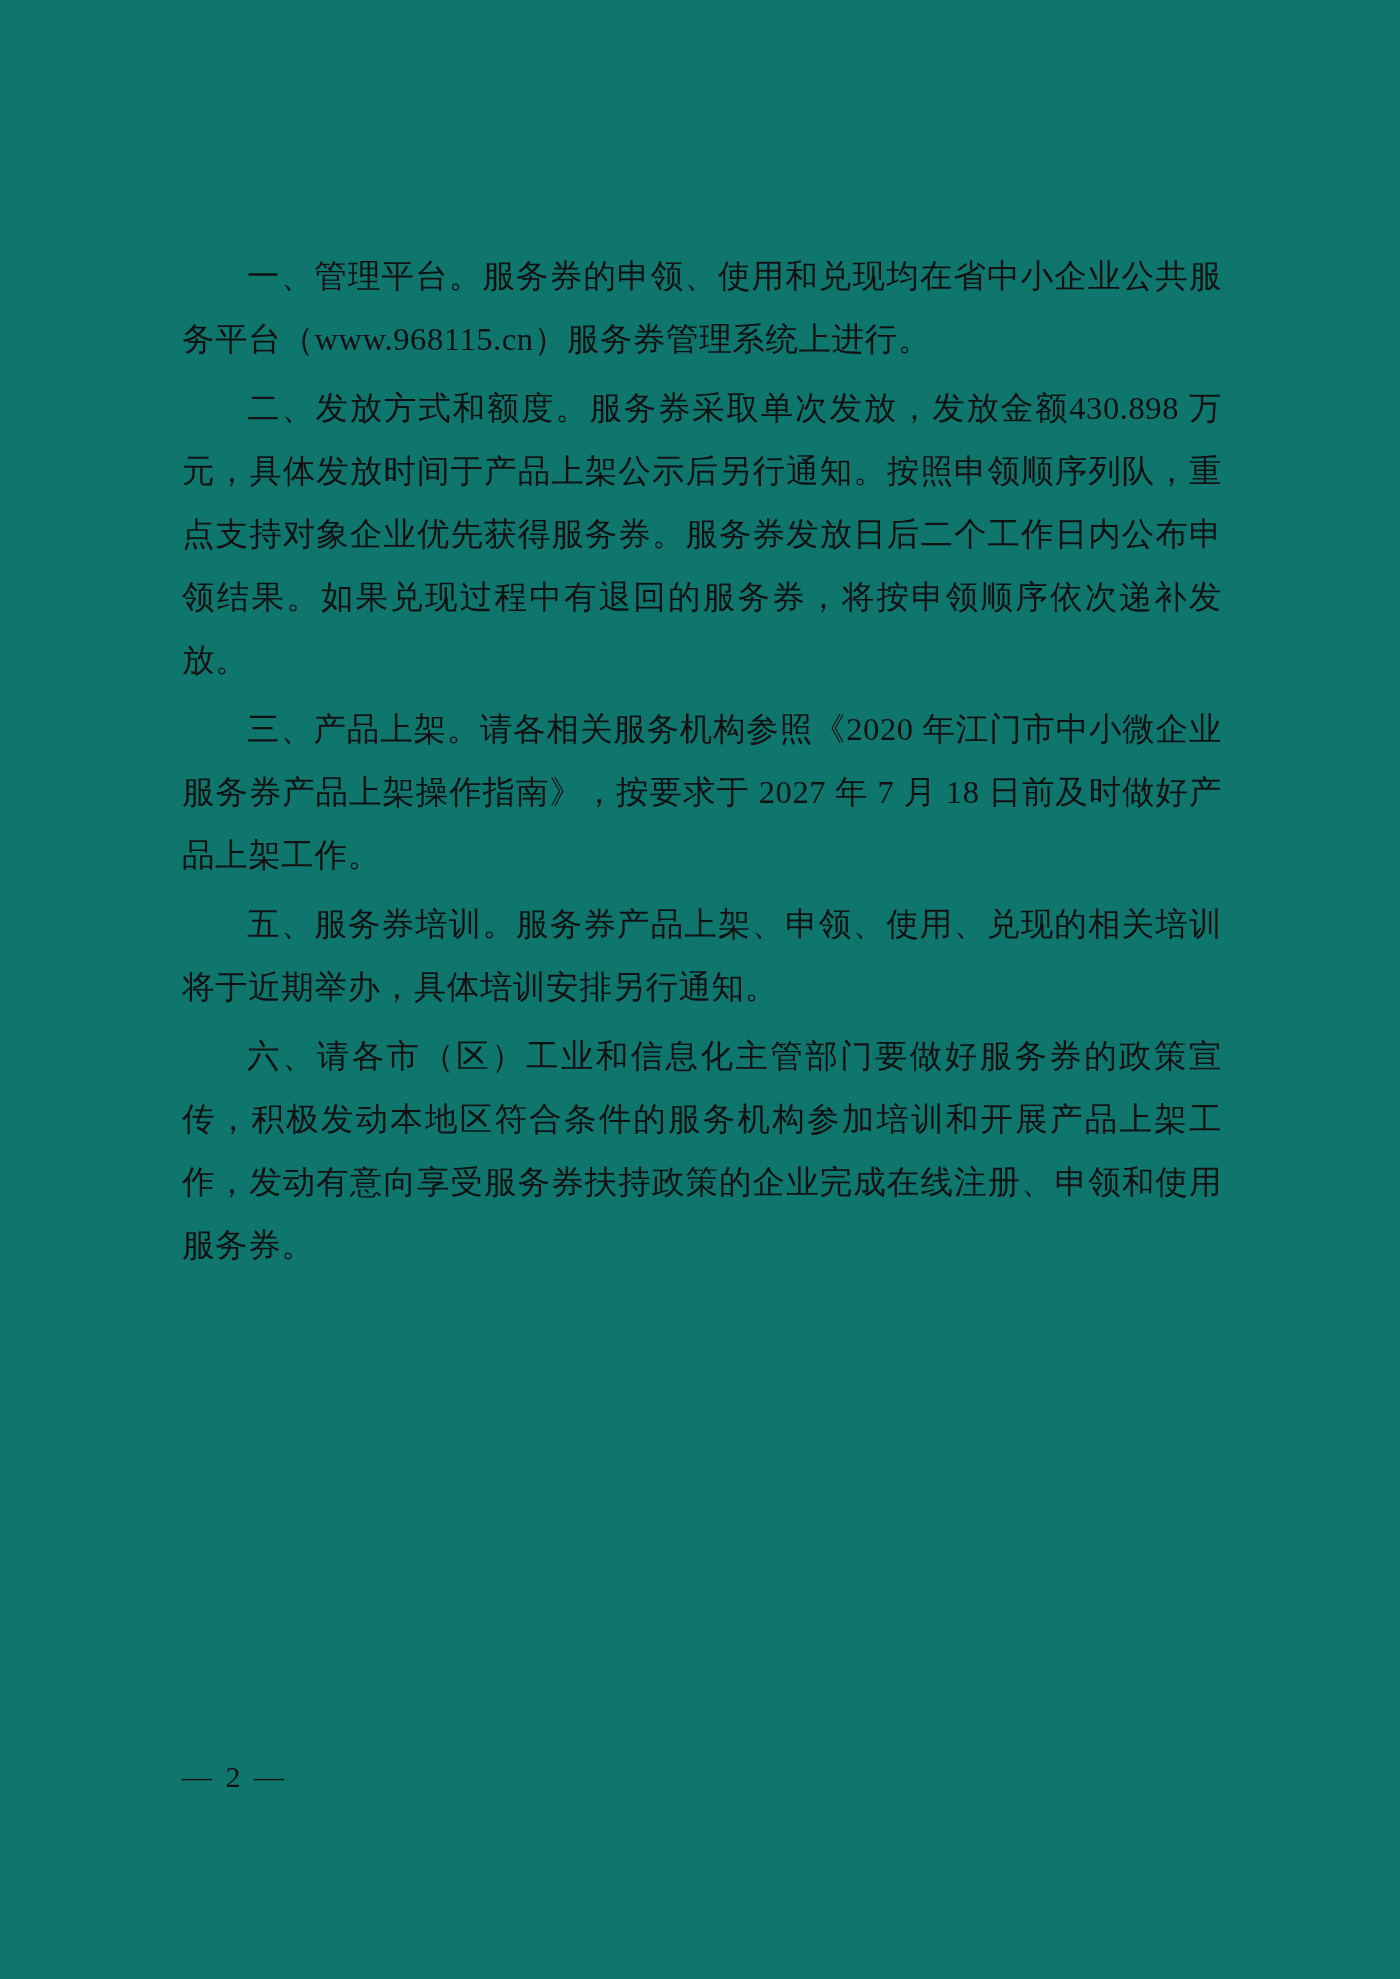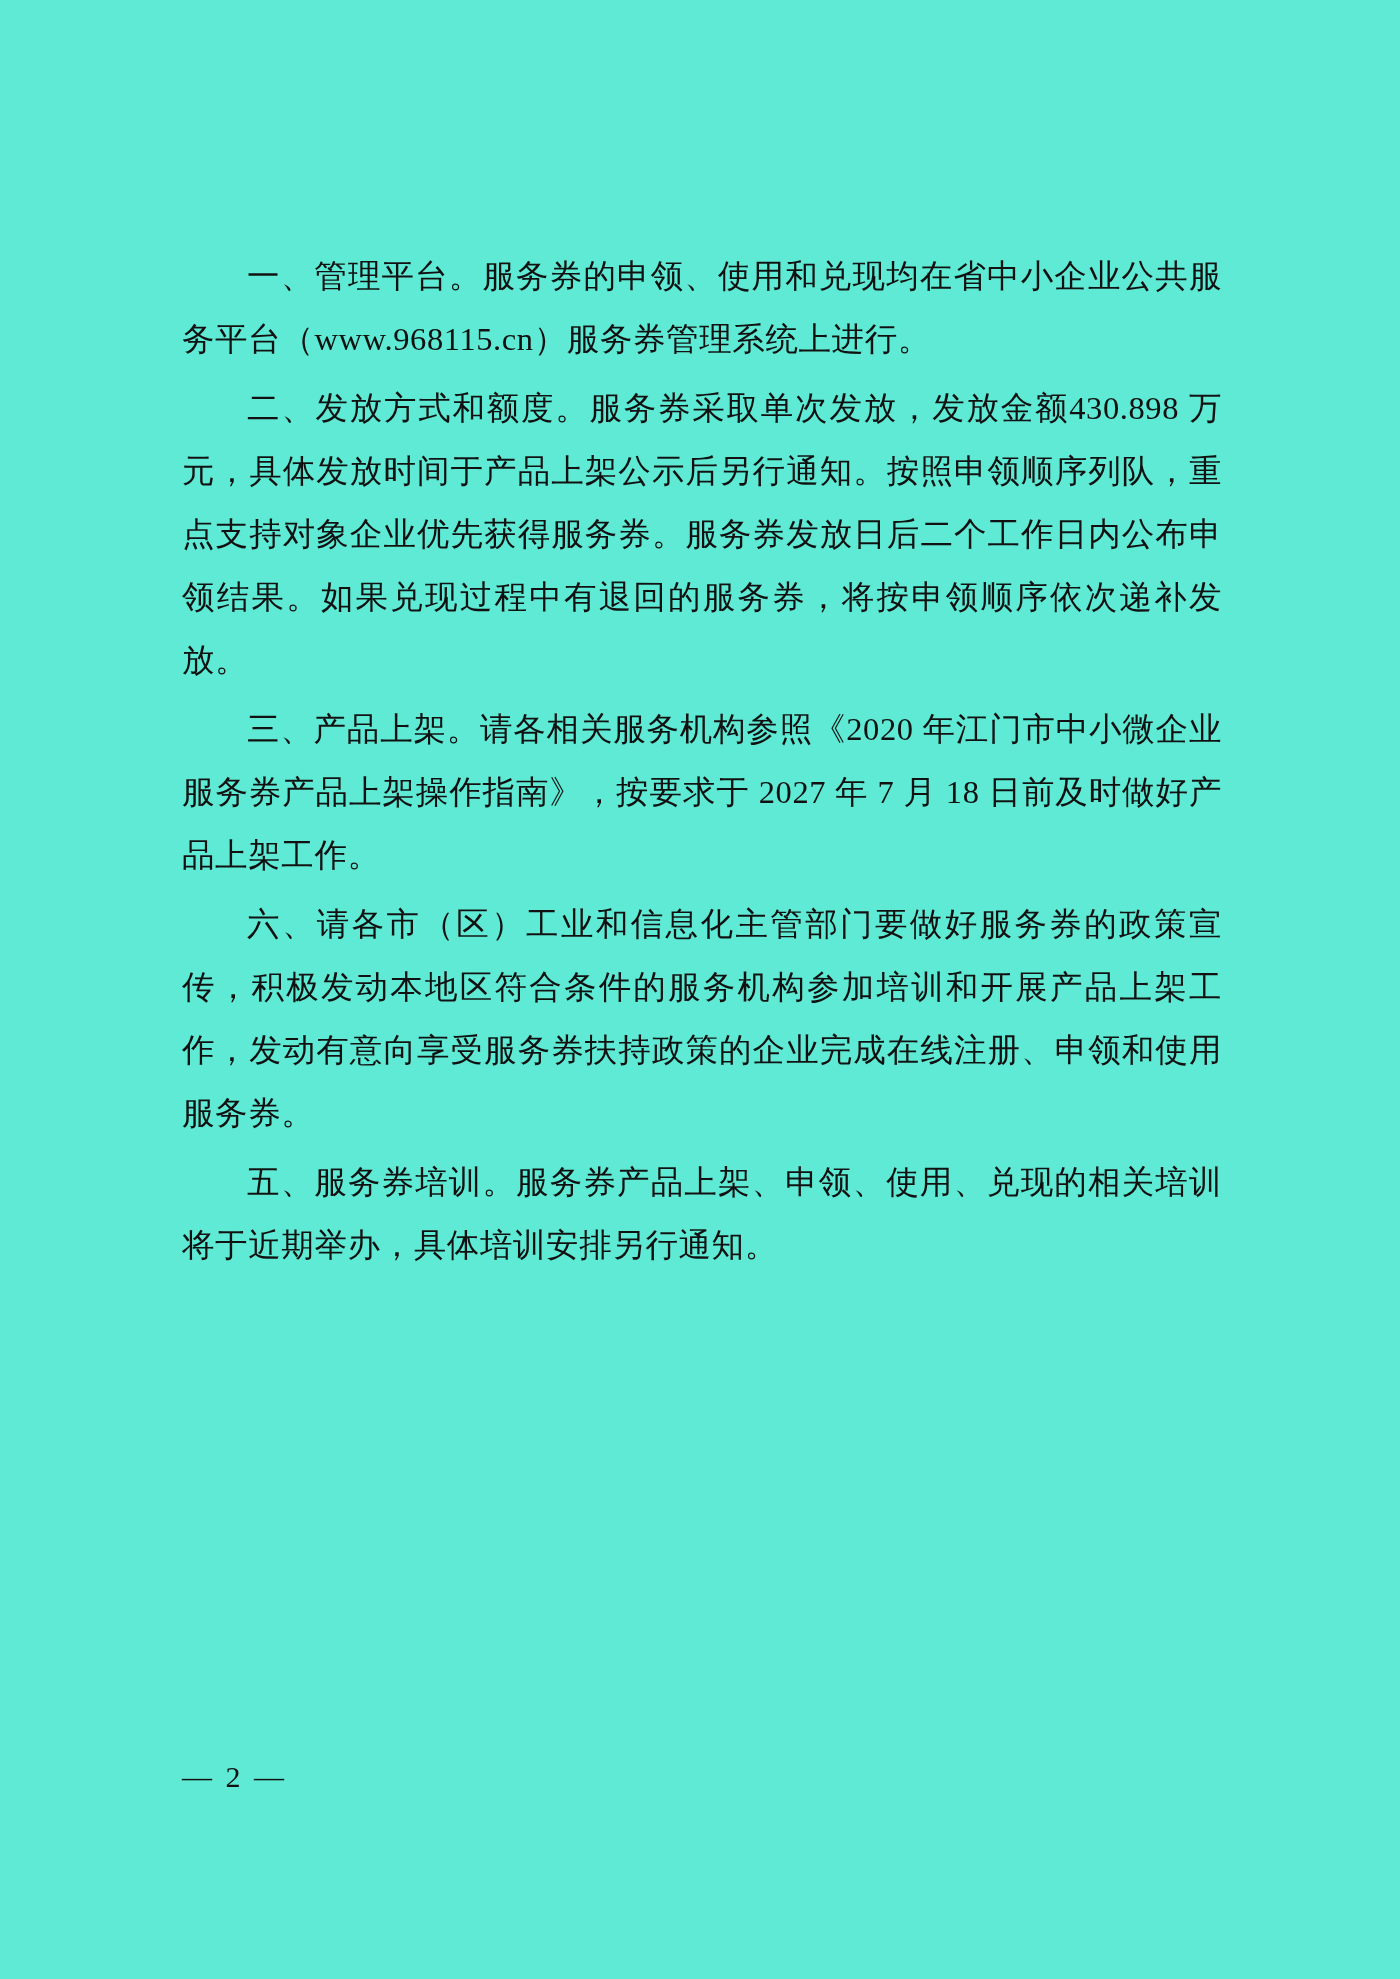--- a/index.html
+++ b/index.html
@@ -4,21 +4,21 @@
 <style>
   html, body {
     margin: 0;
     padding: 0;
     background: #ffffff;
   }
   .page {
     position: relative;
     width: 1400px;
     height: 1979px;
-    background: #5eead4;
+    background: #0f766e;
     margin: 0 auto;
     overflow: hidden;
     font-family: "Liberation Serif", "DejaVu Serif", serif;
     color: #111111;
   }
   .content {
     position: absolute;
     left: 182px;
     top: 245px;
     width: 1040px;
@@ -48,19 +48,19 @@
   }
 </style>
 </head>
 <body>
 
 <div class="page">
   <div class="content">
     <p class="para">一、管理平台。服务券的申领、使用和兑现均在省中小企业公共服务平台（www.968115.cn）服务券管理系统上进行。</p>
     <p class="para">二、发放方式和额度。服务券采取单次发放，发放金额430.898 万元，具体发放时间于产品上架公示后另行通知。按照申领顺序列队，重点支持对象企业优先获得服务券。服务券发放日后二个工作日内公布申领结果。如果兑现过程中有退回的服务券，将按申领顺序依次递补发放。</p>
     <p class="para">三、产品上架。请各相关服务机构参照《2020 年江门市中小微企业服务券产品上架操作指南》，按要求于 2027 年 7 月 18 日前及时做好产品上架工作。</p>
+    <p class="para">五、服务券培训。服务券产品上架、申领、使用、兑现的相关培训将于近期举办，具体培训安排另行通知。</p>
     <p class="para">六、请各市（区）工业和信息化主管部门要做好服务券的政策宣传，积极发动本地区符合条件的服务机构参加培训和开展产品上架工作，发动有意向享受服务券扶持政策的企业完成在线注册、申领和使用服务券。</p>
-    <p class="para">五、服务券培训。服务券产品上架、申领、使用、兑现的相关培训将于近期举办，具体培训安排另行通知。</p>
   </div>
   <div class="footer">
     <span class="pagenum">— 2 —</span>
   </div>
 </div>
 
 </body></html>

